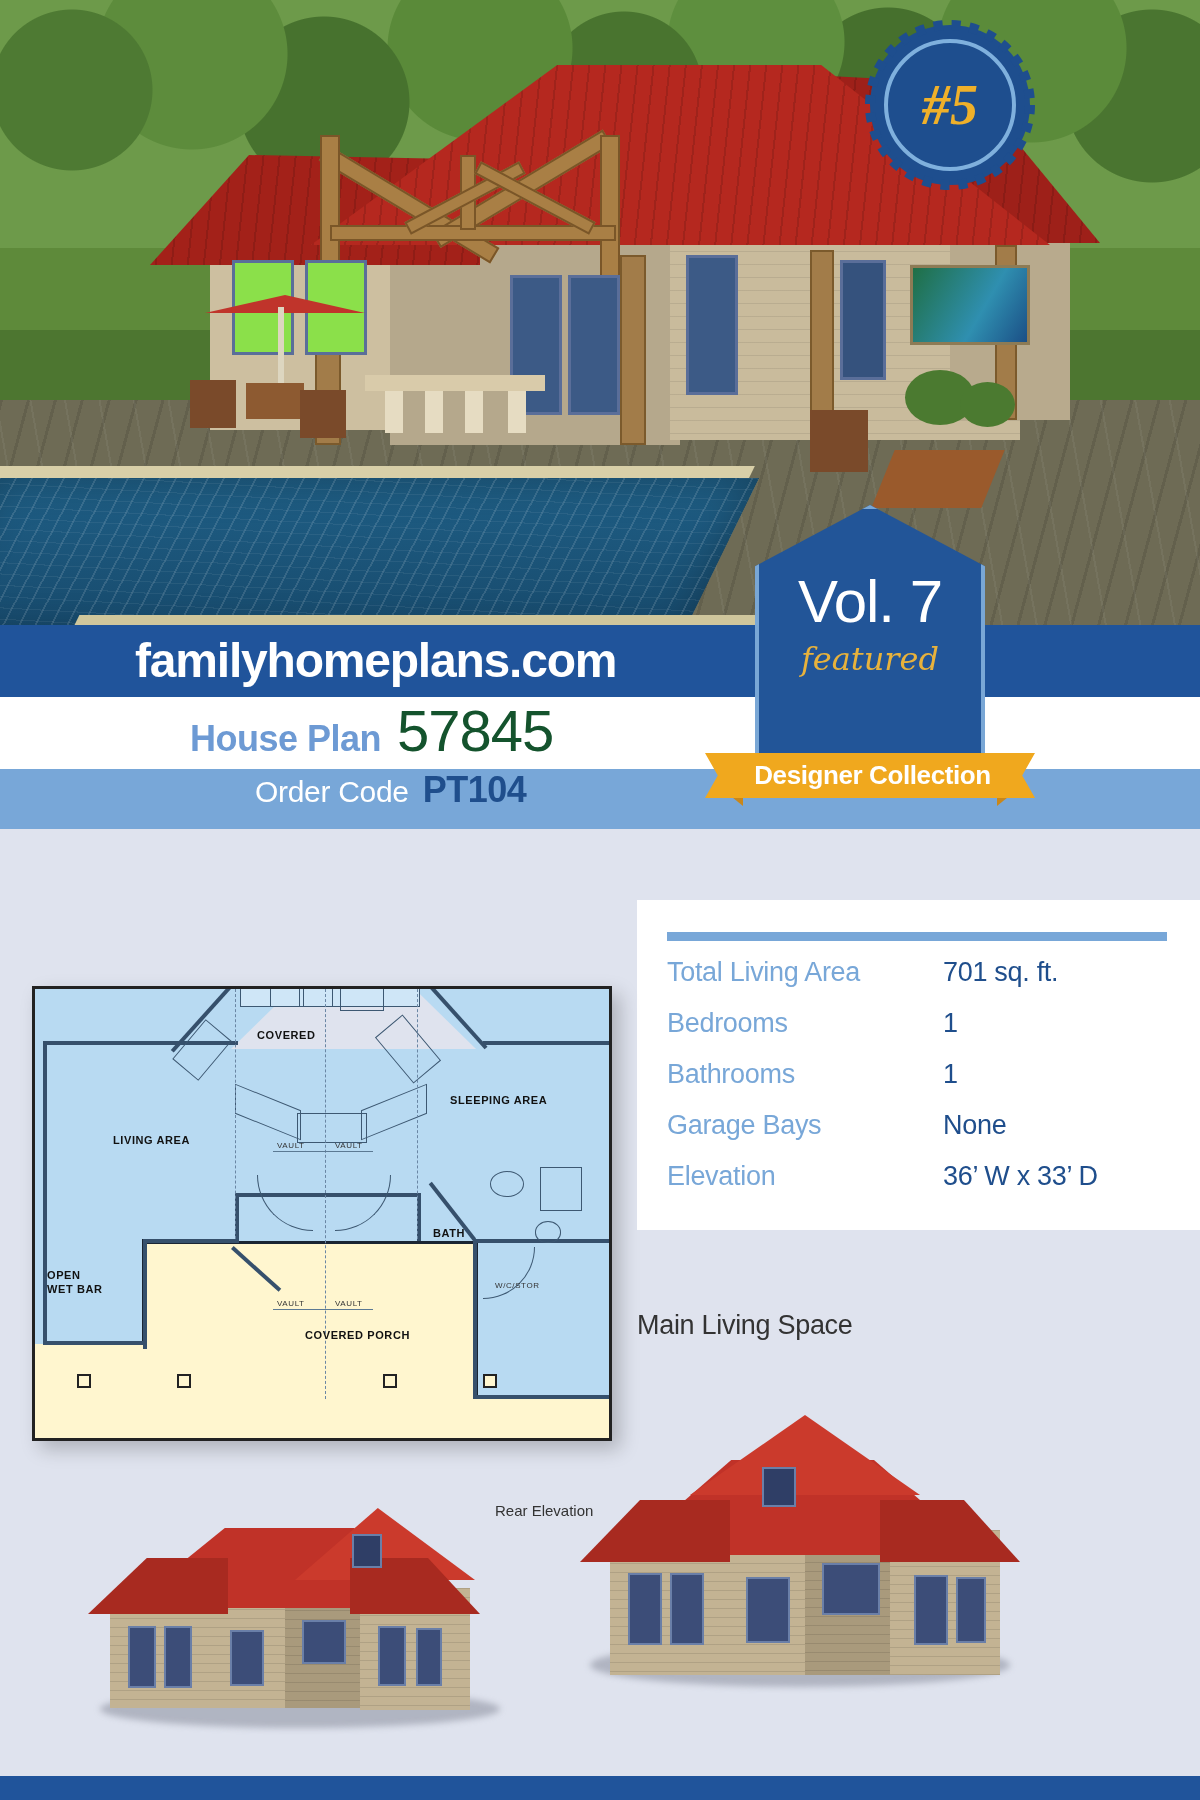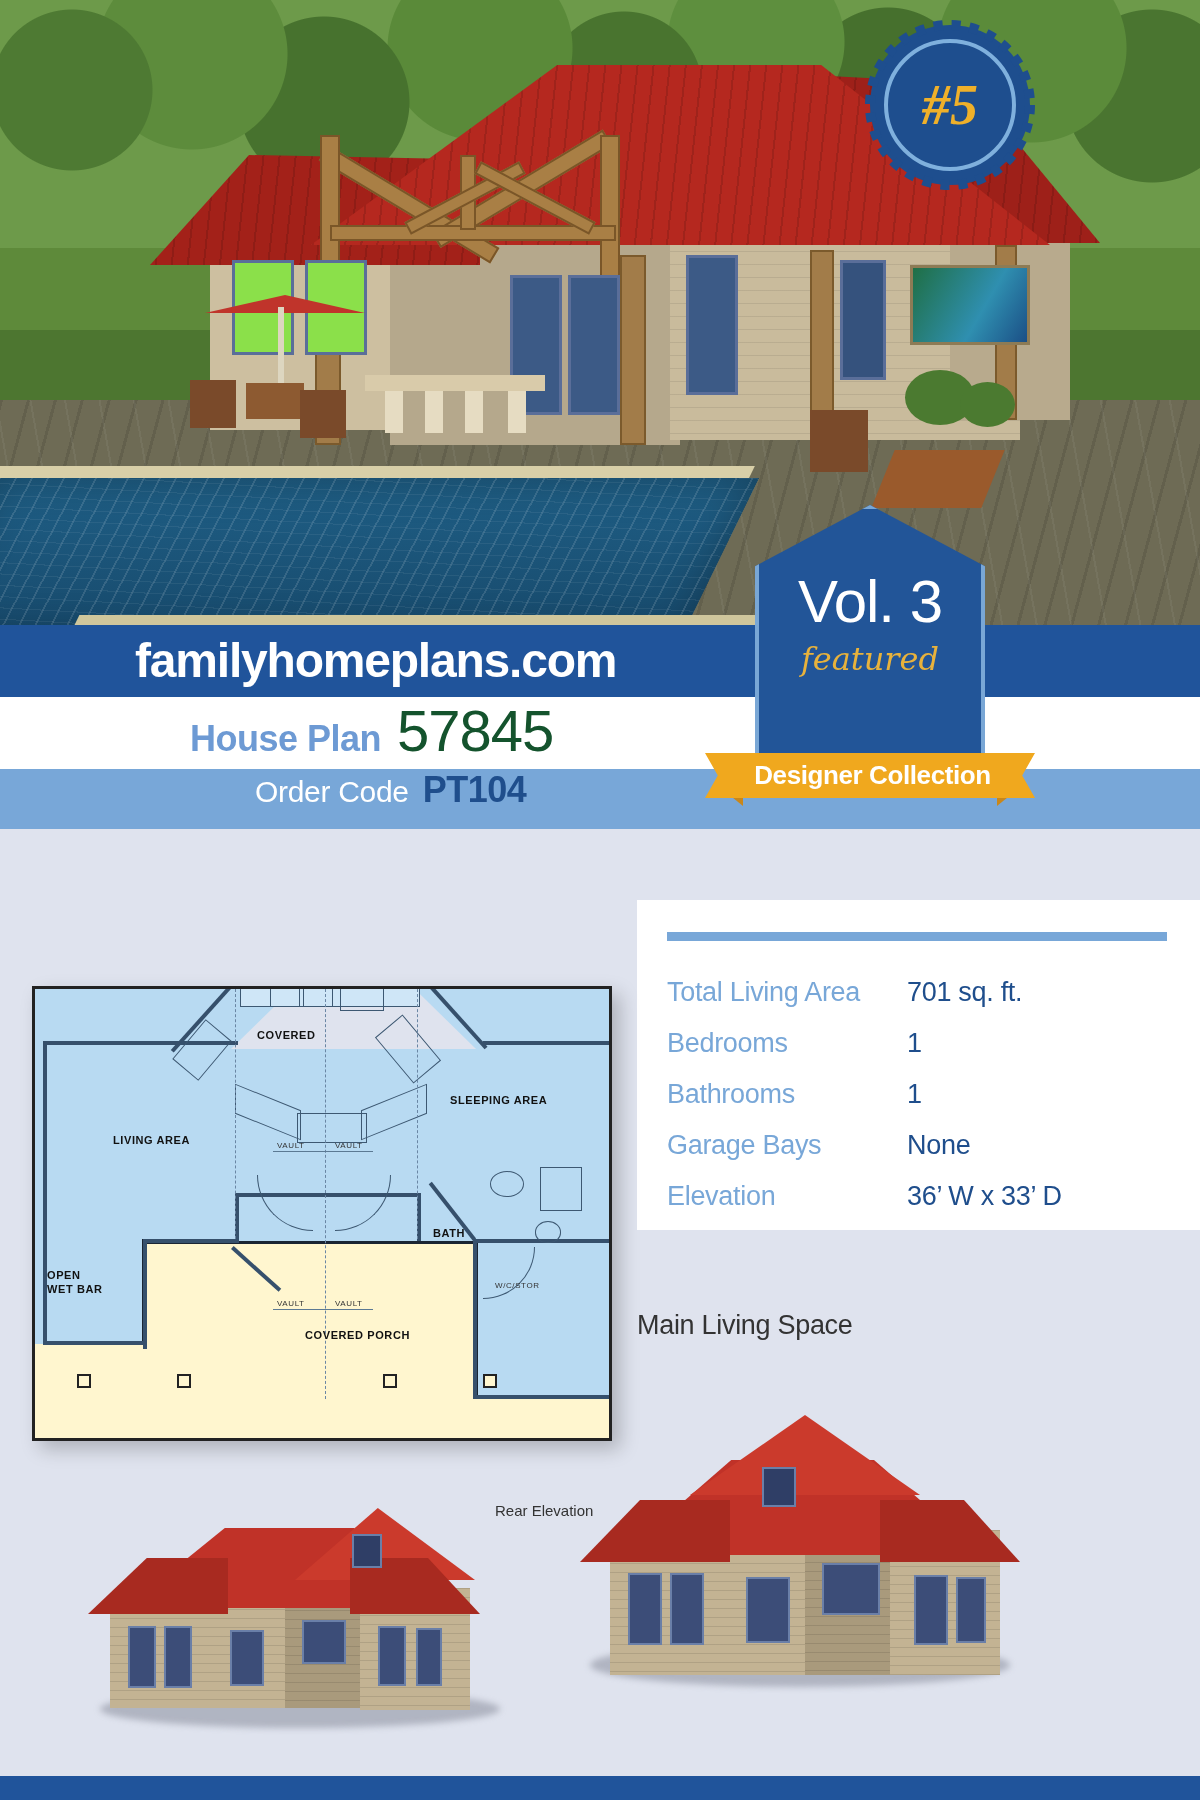--- a/index.html
+++ b/index.html
@@ -181,21 +181,21 @@
   .fp-box { position:absolute; border:1px solid #3d5872; }
   .fp-win { position:absolute; width:14px; height:14px; border:2px solid #222; background:#fff6cf; }
 
   
   .spec {
     position:absolute; left:637px; top:900px; width:563px; height:330px; background:#ffffff;
     padding:26px 0 0 30px;
   }
   .spec h2 { color:#1f4e8c; font-size:42px; font-weight:400; letter-spacing:-.5px; }
   .spec .rule { width:500px; height:9px; background:#78a7d8; margin-top:6px; margin-bottom:16px; }
-  .spec-row { display:flex; align-items:flex-end; height:51px; }
+  .spec-row { display:flex; align-items:flex-start; height:51px;gap:36px; }
   .spec-row .k { color:#78a7d8; font-size:27px; width:240px; letter-spacing:-.3px; }
   .spec-row .v { color:#1f4e8c; font-size:27px; font-weight:400; letter-spacing:-.3px; }
 
   .mls { position:absolute; left:637px; top:1310px; color:#333; font-size:27px; letter-spacing:-.3px; }
   .rear-lbl { position:absolute; left:495px; top:1502px; color:#333; font-size:15px; }
 
   
   .elev { position:absolute; }
   .e-roof { position:absolute; background:#c03228; }
   .e-wall { position:absolute; background:#c3b393; }
@@ -304,21 +304,21 @@
     <span class="lbl">House Plan</span>
     <span class="val">57845</span>
   </div>
 
   <div class="orderrow">
     <span class="lbl">Order Code</span>
     <span class="val">PT104</span>
   </div>
 
   <div class="volbadge">
-    <div class="vol">Vol. 3</div>
+    <div class="vol">Vol. 7</div>
     <div class="feat">featured</div>
   </div>
   <div class="ribbon">
     <div class="fold-l"></div>
     <div class="fold-r"></div>
     <div class="tail-l"></div>
     <div class="tail-r"></div>
     <div class="body">
       <span>Designer Collection</span>
     </div>

